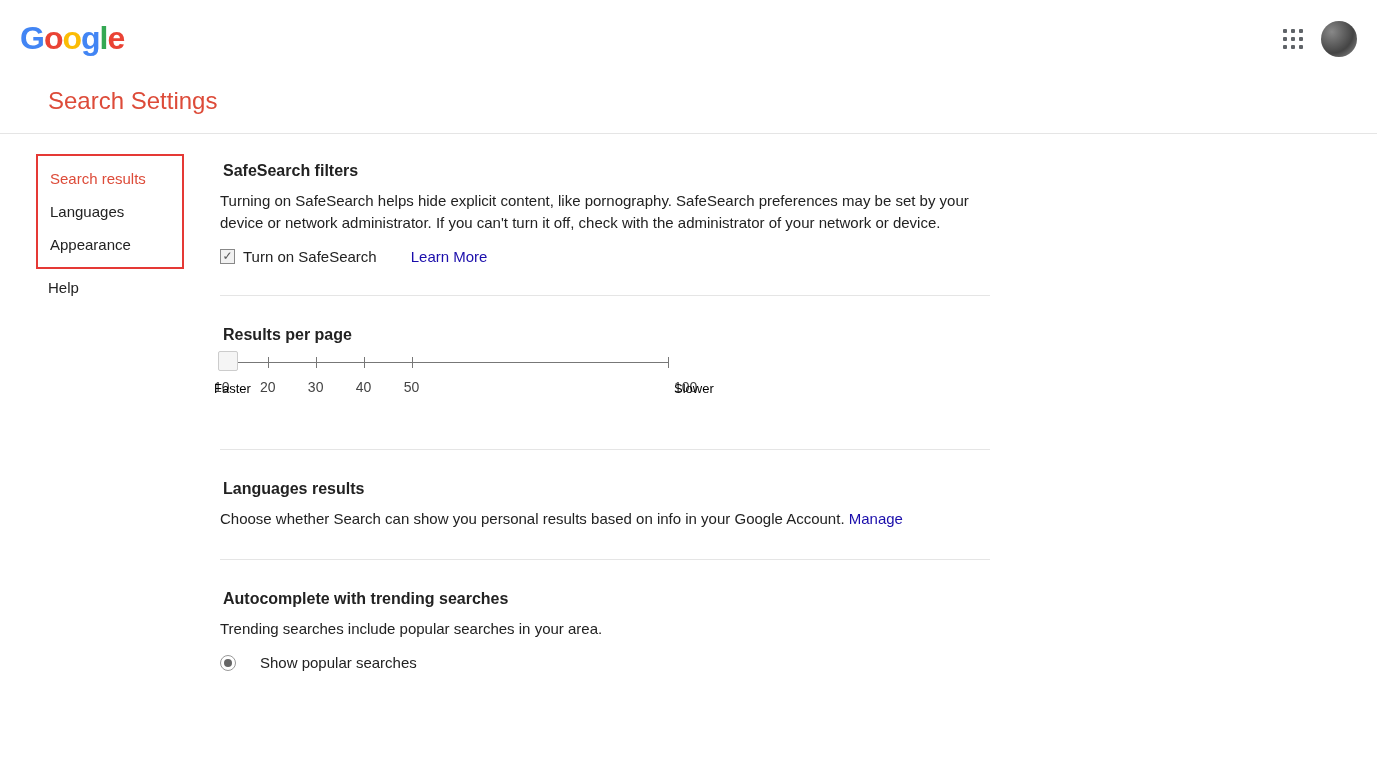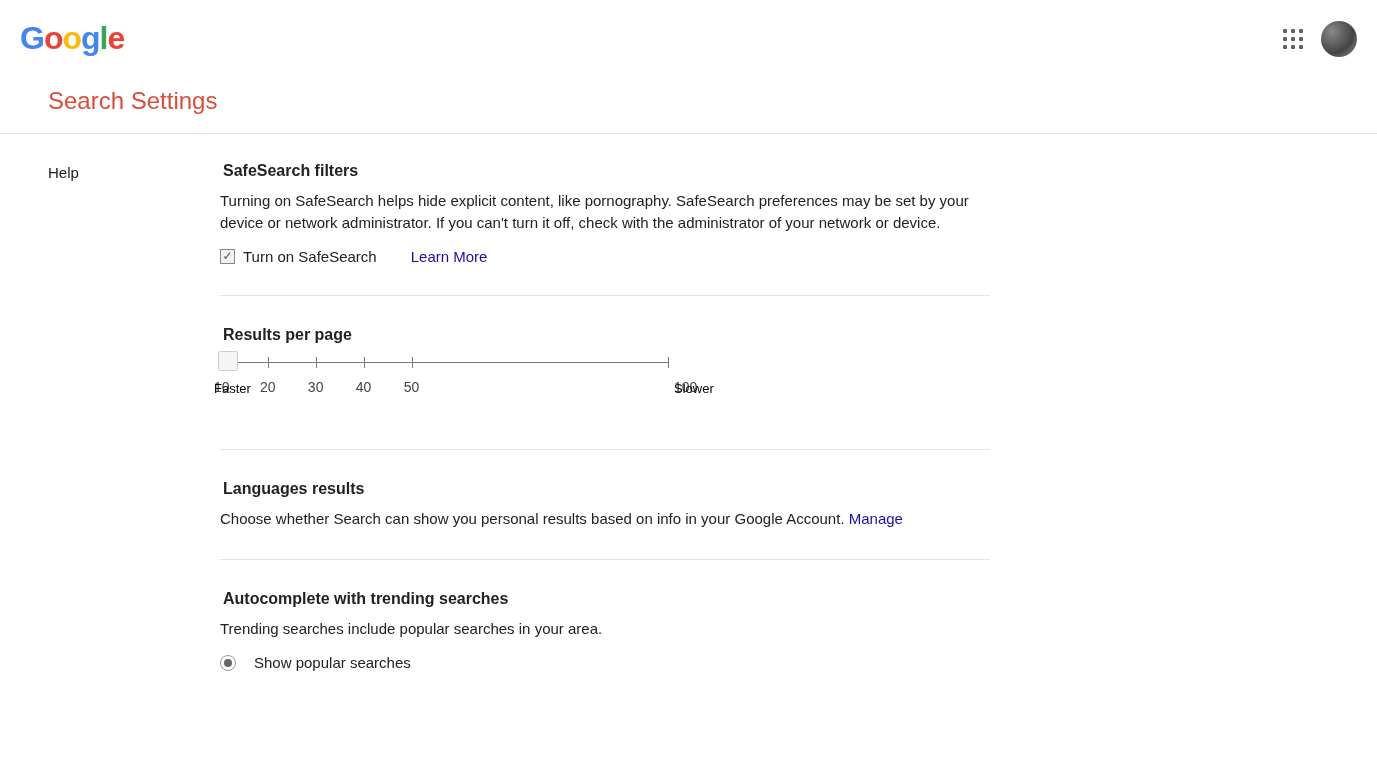--- a/index.html
+++ b/index.html
@@ -152,21 +152,21 @@
     color:#444;
     font-size:14px;
   }
   .slider-labels div { position:absolute; text-align:center; }
   .sub-label {
     font-size:13px; color:#000000; margin-top:2px;
   }
   .radio-row {
     display:flex;
     align-items:center;
-    gap:18px;
+    gap:24px;
     font-size:15px;
     margin-top:14px;
   }
   .radio {
     width:16px; height:16px;
     border:1px solid #999;
     border-radius:50%;
     display:inline-flex;
     align-items:center;
     justify-content:center;
@@ -199,20 +199,25 @@
     </div>
     <div class="avatar"></div>
   </div>
 </div>
 
 <div class="page-title">Search Settings</div>
 <div class="divider-full"></div>
 
 <div class="body-wrap">
   <div class="sidebar">
+    <div class="side-box">
+      <div class="side-item active">Search results</div>
+      <div class="side-item">Languages</div>
+      <div class="side-item">Appearance</div>
+    </div>
     <div class="side-item help">Help</div>
   </div>
 
   <div class="content">
 
     <div class="section-title">SafeSearch filters</div>
     <div class="section-desc">Turning on SafeSearch helps hide explicit content, like pornography. SafeSearch preferences may be set by your device or network administrator. If you can't turn it off, check with the administrator of your network or device.</div>
     <div class="check-row">
       <span class="checkbox">✓</span>
       <span>Turn on SafeSearch</span>

